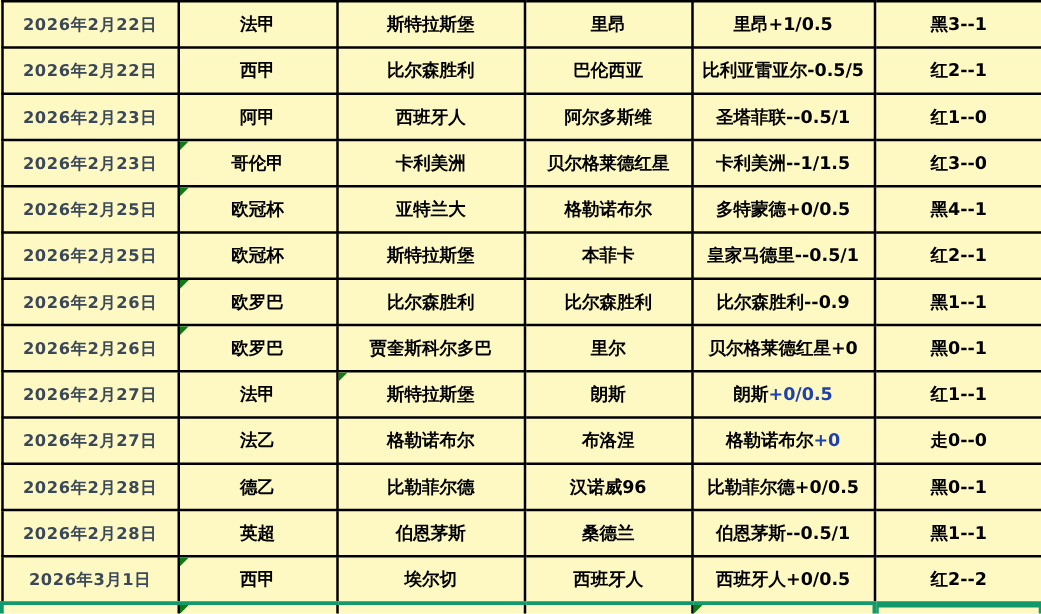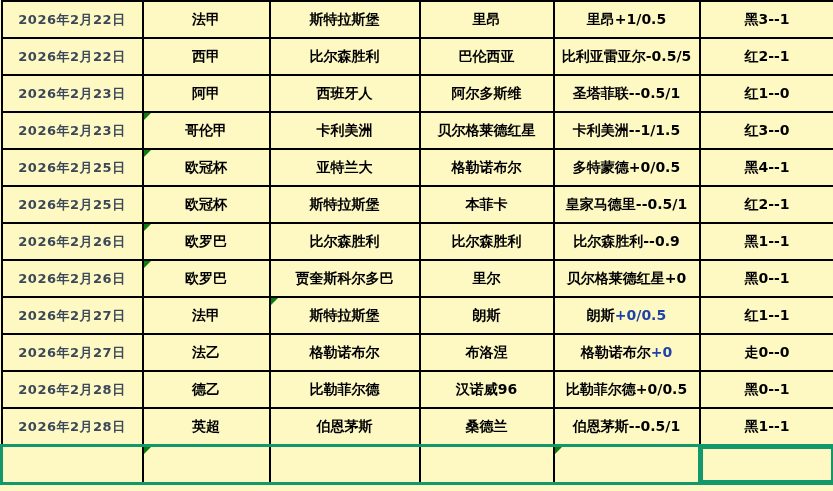--- a/index.html
+++ b/index.html
@@ -135,20 +135,28 @@
 
   <tr>
     <td><span class="date-text">2026年2月28日</span></td>
     <td><span>英超</span></td>
     <td><span>伯恩茅斯</span></td>
     <td><span>桑德兰</span></td>
     <td><span>伯恩茅斯--0.5/1</span></td>
     <td><span>黑1--1</span></td>
   </tr>
 
+  <tr>
+    <td><span class="date-text">2026年3月1日</span></td>
+    <td><span class="flag"></span><span>西甲</span></td>
+    <td><span>埃尔切</span></td>
+    <td><span>西班牙人</span></td>
+    <td><span>西班牙人+0/0.5</span></td>
+    <td><span>红2--2</span></td>
+  </tr>
 
   <tr class="selected-row">
     <td></td>
     <td>
             <span class="flag"></span>
           </td>
     <td></td>
     <td></td>
     <td>
             <span class="flag"></span>

